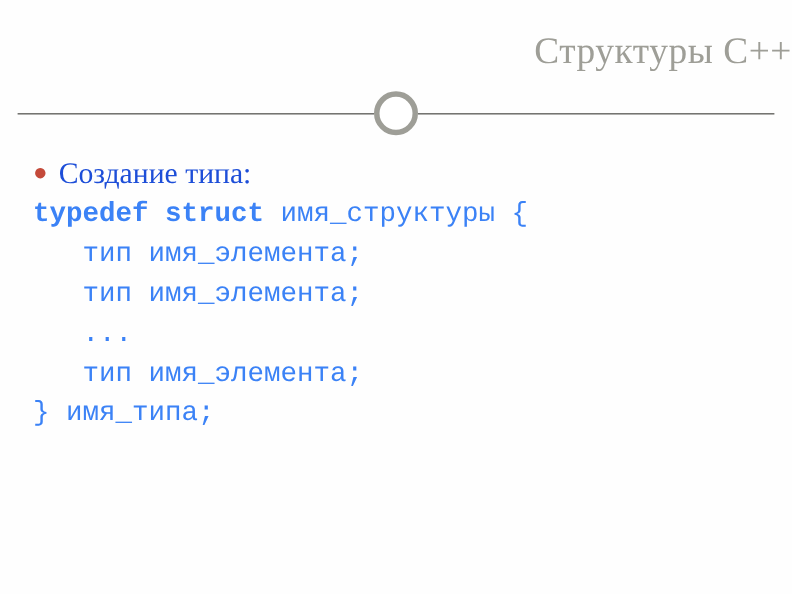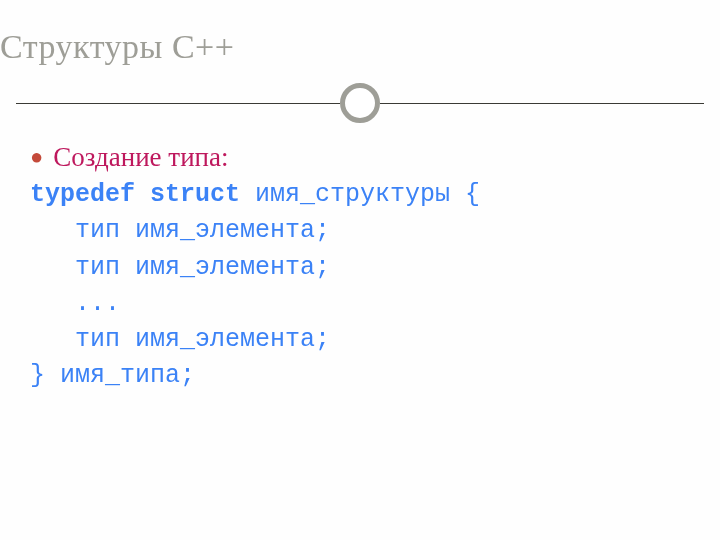--- a/index.html
+++ b/index.html
@@ -10,21 +10,21 @@
     font-family: Georgia, 'Times New Roman', serif;
     overflow: hidden;
   }
   .slide {
     position: relative;
     width: 720px;
     height: 540px;
     background: #fefefe;
   }
   .title-area {
-    text-align: left;
+    text-align: right;
     padding-top: 28px;
     padding-bottom: 0;
   }
   .title {
     font-size: 34px;
     color: #9e9e97;
     font-weight: normal;
     letter-spacing: 0.5px;
   }
   .divider-wrap {
@@ -63,21 +63,21 @@
   }
   .bullet {
     color: #c44a3a;
     font-size: 22px;
     line-height: 1;
     position: relative;
     top: -2px;
   }
   .heading-text {
     font-size: 27px;
-    color: #be185d;
+    color: #1d4ed8;
   }
   .code-block {
     font-family: 'Courier New', Courier, monospace;
     font-size: 25px;
     color: #3b82f6;
     line-height: 1.45;
     white-space: pre;
     margin-top: 4px;
   }
   .kw { font-weight: bold; }

